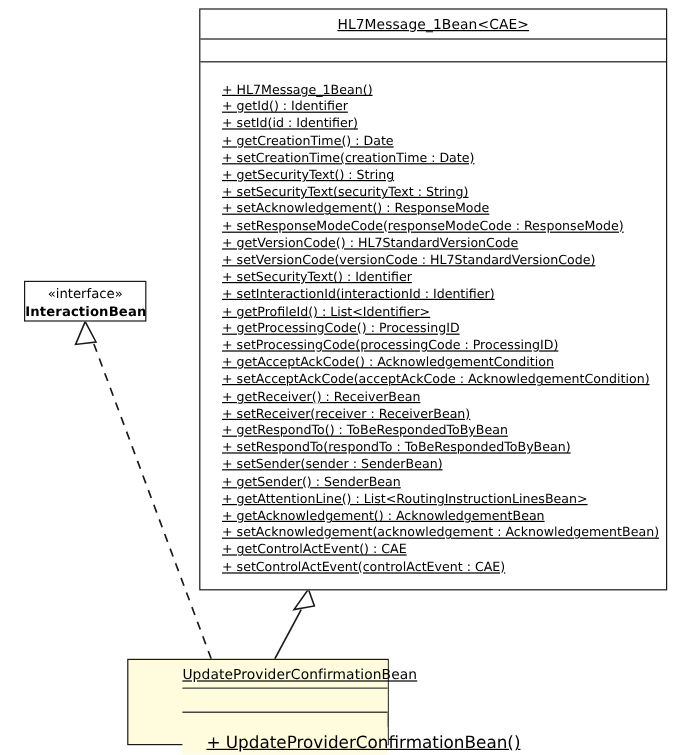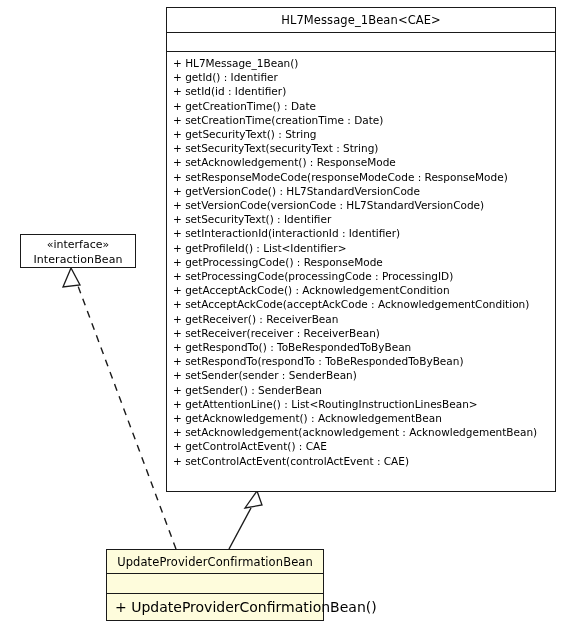--- a/index.html
+++ b/index.html
@@ -23,39 +23,40 @@
   .uml-box {
     position: absolute;
     box-sizing: border-box;
     border: 1px solid #1a1a1a;
     background: #ffffff;
     z-index: 5;
   }
   .uml-compartment {
     box-sizing: border-box;
     border-bottom: 1px solid #1a1a1a;
+    text-decoration: underline;
   }
   .uml-compartment.last {
     border-bottom: none;
   }
   .uml-title {
     text-align: center;
     font-size: 11.5px;
     color: #000000;
     letter-spacing: .1px;
     white-space: nowrap;
   }
   .uml-stereotype {
     text-align: center;
     font-size: 11px;
     color: #000000;
     white-space: nowrap;
   }
   .member-list {
-    margin: 0;
+    margin: 12px;
     padding: 0;
     list-style: none;
   }
   .member-list li {
     font-size: 10.5px;
     line-height: 14.2px;
     color: #000000;
     white-space: nowrap;
     padding-left: 6px;
   }
@@ -75,34 +76,35 @@
     height: 19px;
   }
   #main-class .c-ops {
     padding-top: 4px;
   }
 
   
   #interface-box {
     left: 20px;
     top: 234px;
-    width: 116px;
+    width: 102px;
     height: 34px;
     padding-top: 3px;
   }
   #interface-box .uml-stereotype { line-height: 14px; }
-  #interface-box .uml-title      { line-height: 15px; font-size: 11px; }
+  #interface-box .uml-title      { line-height: 15px; font-size: 11px; font-weight: bold; }
 
   
   #sub-class {
     left: 106px;
     top: 549px;
     width: 218px;
     height: 72px;
     background: #fefcdc;
+    padding-left: 45px;
   }
   #sub-class .uml-compartment { background: #fefcdc; }
   #sub-class .c-title {
     height: 24px;
     line-height: 24px;
   }
   #sub-class .c-attrs { height: 20px; }
   #sub-class .c-ops   { height: 26px; }
   #sub-class .member-list li {
     line-height: 26px;
@@ -151,21 +153,21 @@
         <li>+ setCreationTime(creationTime : Date)</li>
         <li>+ getSecurityText() : String</li>
         <li>+ setSecurityText(securityText : String)</li>
         <li>+ setAcknowledgement() : ResponseMode</li>
         <li>+ setResponseModeCode(responseModeCode : ResponseMode)</li>
         <li>+ getVersionCode() : HL7StandardVersionCode</li>
         <li>+ setVersionCode(versionCode : HL7StandardVersionCode)</li>
         <li>+ setSecurityText() : Identifier</li>
         <li>+ setInteractionId(interactionId : Identifier)</li>
         <li>+ getProfileId() : List&lt;Identifier&gt;</li>
-        <li>+ getProcessingCode() : ResponseMode</li>
+        <li>+ getProcessingCode() : ProcessingID</li>
         <li>+ setProcessingCode(processingCode : ProcessingID)</li>
         <li>+ getAcceptAckCode() : AcknowledgementCondition</li>
         <li>+ setAcceptAckCode(acceptAckCode : AcknowledgementCondition)</li>
         <li>+ getReceiver() : ReceiverBean</li>
         <li>+ setReceiver(receiver : ReceiverBean)</li>
         <li>+ getRespondTo() : ToBeRespondedToByBean</li>
         <li>+ setRespondTo(respondTo : ToBeRespondedToByBean)</li>
         <li>+ setSender(sender : SenderBean)</li>
         <li>+ getSender() : SenderBean</li>
         <li>+ getAttentionLine() : List&lt;RoutingInstructionLinesBean&gt;</li>

